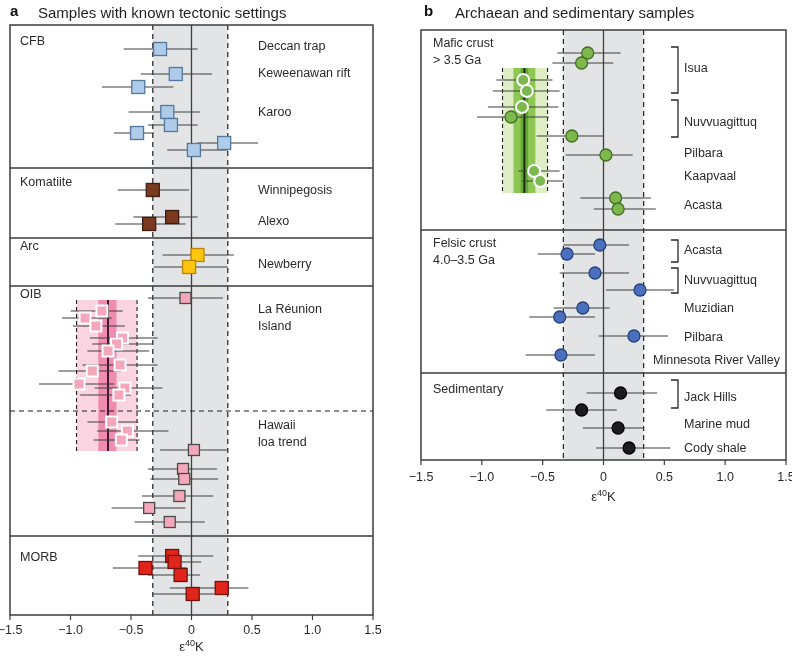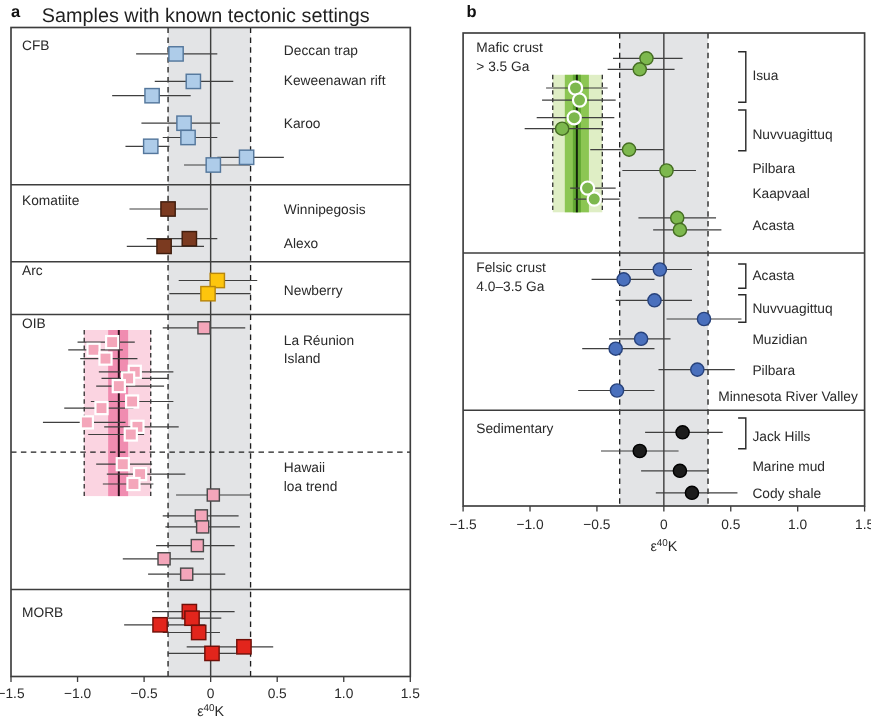--- a/index.html
+++ b/index.html
@@ -1,29 +1,30 @@
 <!DOCTYPE html>
 <html><head>
 <meta charset="utf-8">
 <style>
   html,body{margin:0;padding:0;background:#ffffff;}
   #fig{position:relative;width:792px;height:661px;background:#ffffff;
        font-family:"Liberation Sans",sans-serif;overflow:hidden;}
   .ptag{position:absolute;font-weight:700;font-size:15px;color:#101010;}
-  .ptitle{position:absolute;font-size:18px;color:#1f1f1f;}
+  .ptitle{position:absolute;font-size:15px;color:#1f1f1f;}
   #plot{position:absolute;left:0;top:0;}
   svg text{font-family:"Liberation Sans",sans-serif;}
 </style>
 </head>
 <body>
 
 <div id="fig">
   <div class="ptag" style="left:10px;top:2px">a</div>
   <div class="ptitle" style="left:38px;top:4px">Samples with known tectonic settings</div>
   <div class="ptag" style="left:424px;top:2px">b</div>
+  <div class="ptitle" style="left:455px;top:4px">Archaean and sedimentary samples</div>
   <svg id="plot" width="792" height="661" viewBox="0 0 792 661">
       <g>
         <rect x="152.78" y="25" width="75.01999999999998" height="590" fill="#e3e4e6"></rect>
         <rect x="76.55000000000001" y="300" width="60.5" height="151" fill="#fbd4e1"></rect>
         <rect x="98.33" y="300" width="18.150000000000006" height="151" fill="#f08cb0"></rect>
         <line x1="76.55000000000001" y1="300" x2="76.55000000000001" y2="451" stroke="#1f1f1f" stroke-width="1.1" stroke-dasharray="4,3"></line>
         <line x1="137.05" y1="300" x2="137.05" y2="451" stroke="#1f1f1f" stroke-width="1.1" stroke-dasharray="4,3"></line>
         <line x1="108.01" y1="300" x2="108.01" y2="451" stroke="#2e0f1c" stroke-width="1.8"></line>
         <line x1="191.5" y1="25" x2="191.5" y2="615" stroke="#3f3f3f" stroke-width="1.3"></line>
         <line x1="152.78" y1="25" x2="152.78" y2="615" stroke="#1f1f1f" stroke-width="1.2" stroke-dasharray="5,4"></line>

